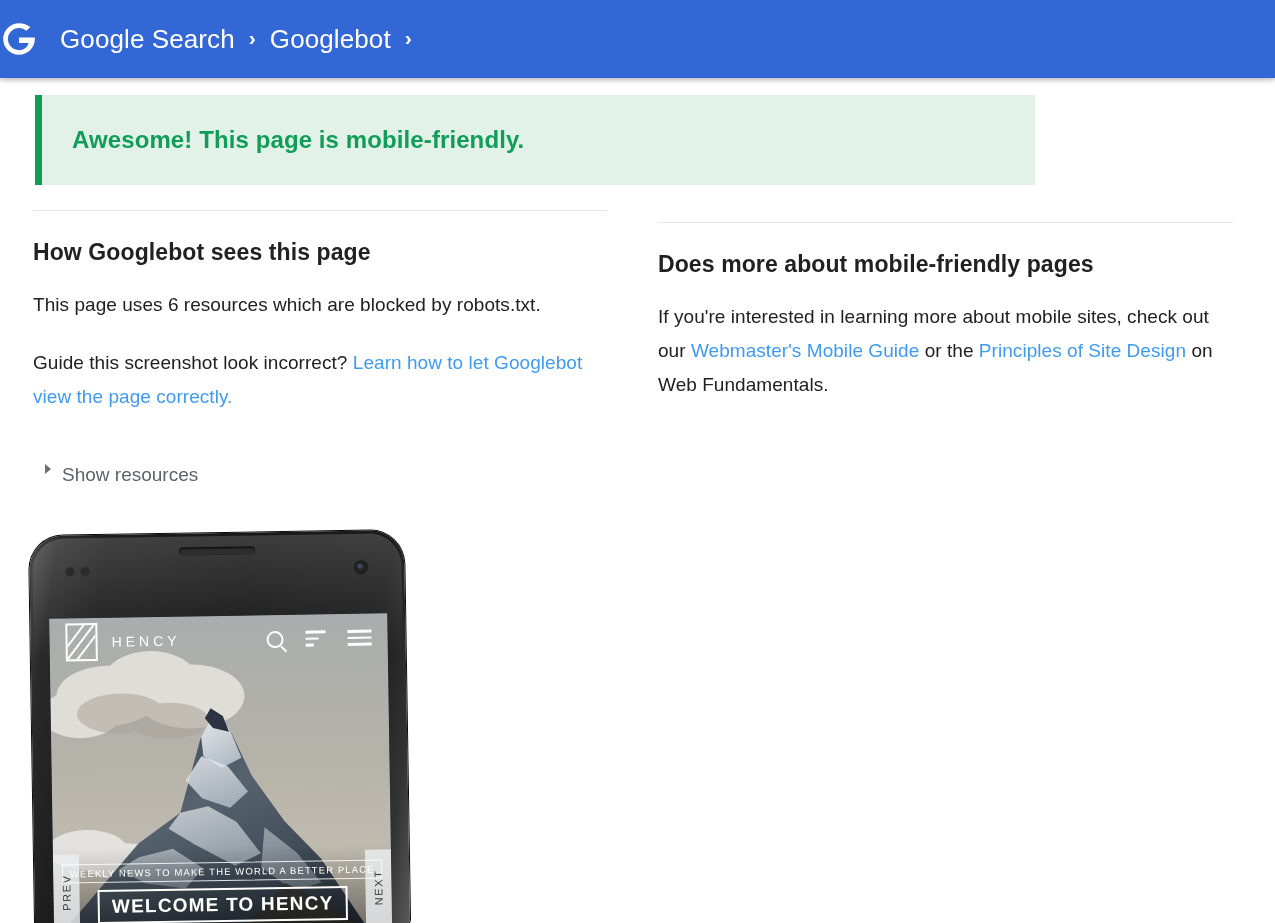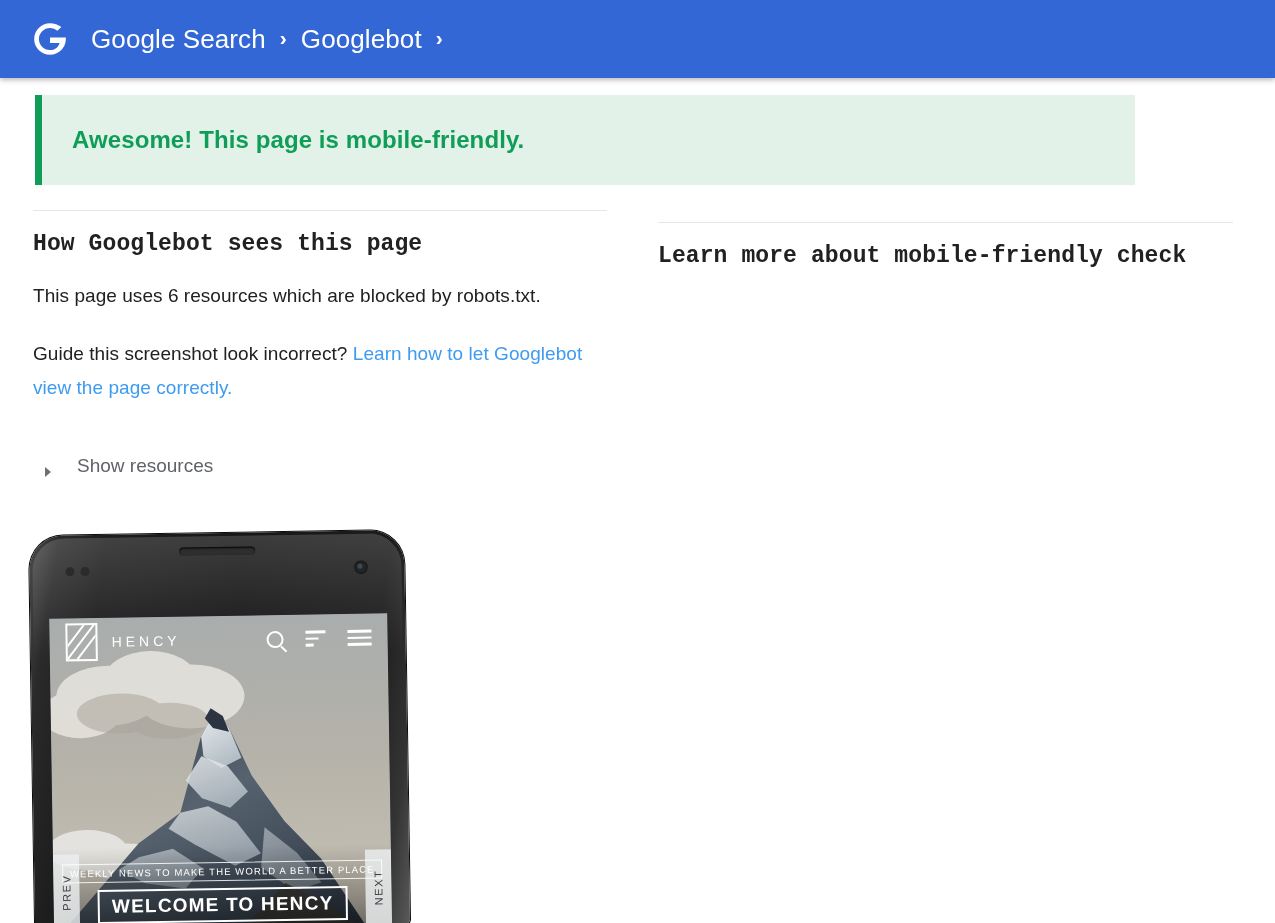--- a/index.html
+++ b/index.html
@@ -21,21 +21,20 @@
   .topbar {
     position: absolute;
     left: 0; top: 0;
     width: 1275px;
     height: 78px;
     background: #3367d6;
     box-shadow: 0 2px 5px rgba(0,0,0,0.28);
     display: flex;
     align-items: center;
     box-sizing: border-box;
-    padding-left: 31px;
     z-index: 5;
   }
   .glogo {
     width: 38px;
     height: 38px;
     flex: 0 0 38px;
     position: relative;
     margin-right: 22px;
   }
   .glogo svg { display: block; }
@@ -54,21 +53,21 @@
     font-size: 21px;
     font-weight: bold;
     color: #ffffff;
     transform: translateY(-1px);
   }
 
   
   .banner {
     position: absolute;
     left: 35px; top: 95px;
-    width: 1100px;
+    width: 1000px;
     height: 90px;
     background: #e3f2e9;
     display: flex;
     align-items: center;
     box-sizing: border-box;
   }
   .banner-accent {
     position: absolute;
     left: 0; top: 0;
     width: 7px;
@@ -96,44 +95,42 @@
   }
   .rule {
     height: 1px;
     background: #e6e6e6;
     width: 100%;
   }
   .section-title {
     font-size: 23px;
     font-weight: bold;
     color: #212121;
-    margin-top: 20px;
+    margin-top: 28px;
     letter-spacing: 0.1px;
-    font-family: Liberation Mono, monospace;
   }
   .body-text {
     font-size: 19px;
     color: #212121;
     line-height: 34px;
     margin-top: 22px;
     letter-spacing: 0.05px;
   }
   .body-text.tight { margin-top: 24px; }
   a.link {
     color: #3e9bf0;
     text-decoration: none;
   }
 
   
   .disclosure {
     margin-top: 50px;
     display: flex;
-    align-items: flex-end;
+    align-items: flex-start;
     cursor: pointer;
-    gap: 15px;
   }
   .tri {
     width: 0; height: 0;
     border-left: 6px solid #6f6f6f;
     border-top: 5px solid transparent;
     border-bottom: 5px solid transparent;
     margin-right: 11px;
     margin-left: 12px;
   }
   .disclosure-label {
@@ -359,21 +356,22 @@
     <div class="body-text tight"><span>Guide this screenshot look incorrect? </span><a class="link" href="#">Learn how to let Googlebot view the page correctly.</a></div>
 
     <div class="disclosure">
       <span class="tri"></span>
       <span class="disclosure-label">Show resources</span>
     </div>
   </div>
 
   <div class="col-right">
     <div class="rule"></div>
-    <div class="section-title">Learn more about mobile-friendly check</div>
+    <div class="section-title">Does more about mobile-friendly pages</div>
+    <div class="body-text"><span>If you're interested in learning more about mobile sites, check out our </span><a class="link" href="#">Webmaster's Mobile Guide</a><span> or the </span><a class="link" href="#">Principles of Site Design</a><span> on Web Fundamentals.</span></div>
   </div>
 
   <div class="phone">
     <div class="phone-body">
       <div class="phone-gloss"></div>
       <div class="speaker"></div>
       <div class="sensor-a"></div>
       <div class="sensor-b"></div>
       <div class="camera"></div>
 

